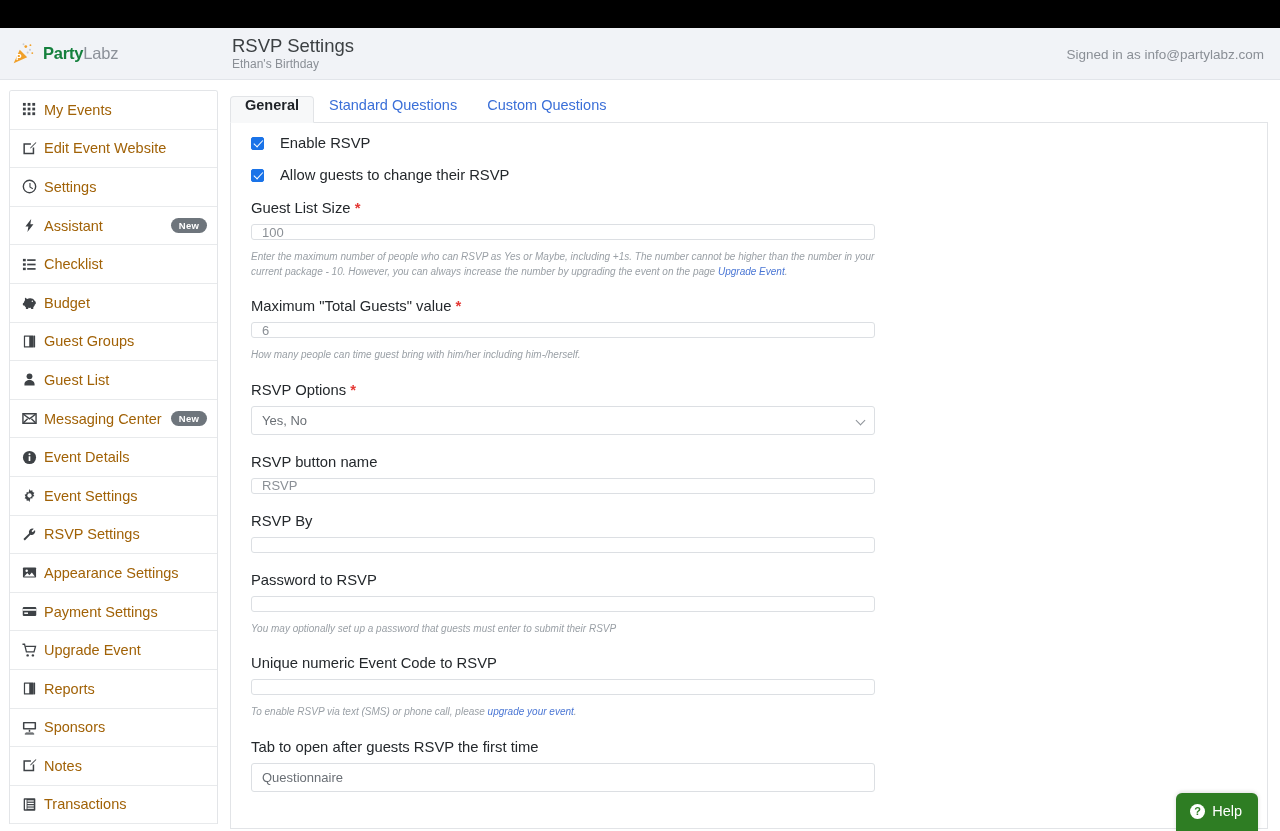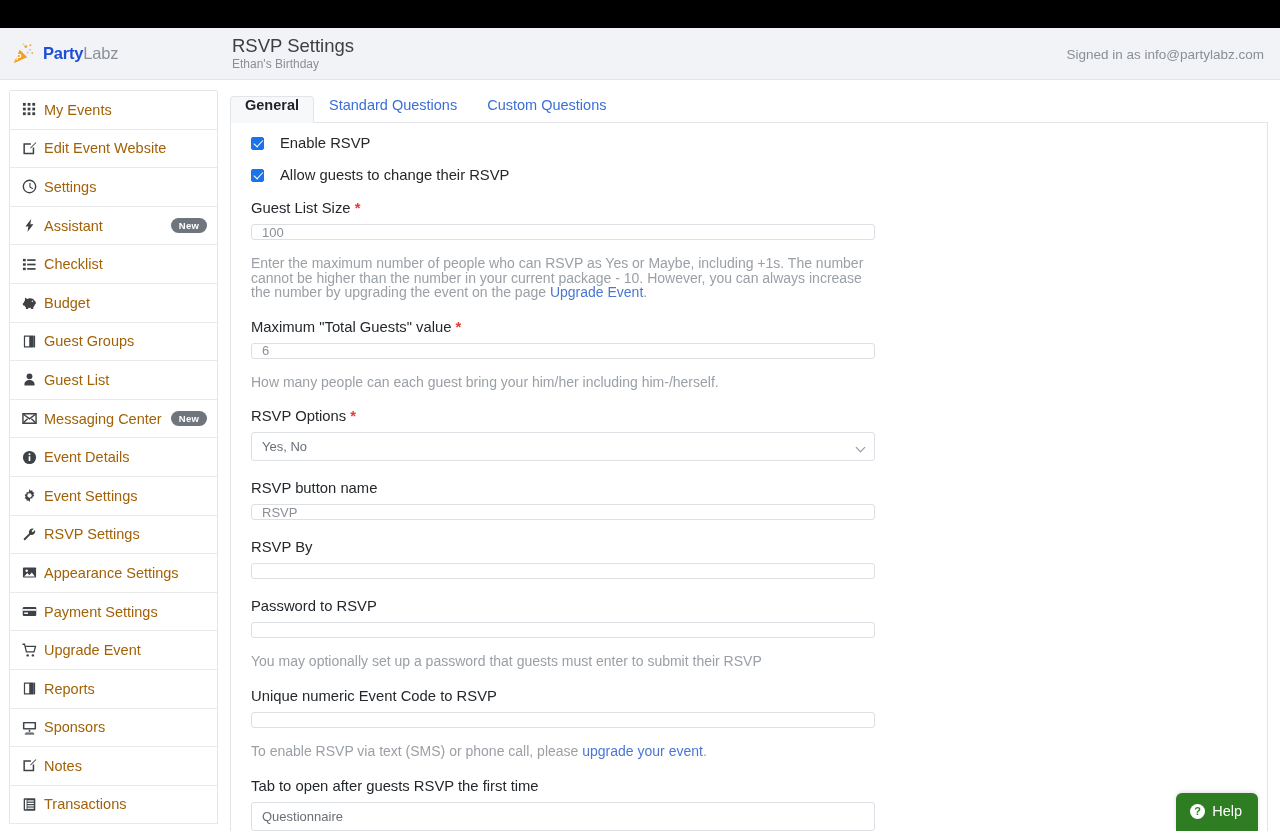--- a/index.html
+++ b/index.html
@@ -38,21 +38,21 @@
   .brand-mark {
     width: 26px; height: 26px;
     position: relative;
     flex: 0 0 auto;
   }
   .brand-text {
     font-size: 16.5px;
     letter-spacing: -0.2px;
     white-space: nowrap;
   }
-  .brand-text .b1 { color: #1d4ed8; font-weight: bold; text-align: right; }
+  .brand-text .b1 { color: #15803d; font-weight: bold; text-align: right; }
   .brand-text .b2 { color: #8c9199; font-weight: normal; }
 
   .titleblock { padding-left: 2px; }
   .title-main {
     font-size: 18.5px;
     color: #3c4043;
     line-height: 21px;
     font-weight: normal;
   }
   .title-sub {
@@ -252,25 +252,26 @@
     content: "";
     position: absolute;
     left: 0; top: 0;
     width: 6px; height: 6px;
     border: solid #8d9298;
     border-width: 0 1.4px 1.4px 0;
     transform: rotate(45deg);
   }
 
   .hint {
-    font-size: 14px;
+    font-size: 10px;
     color: #9aa0a6;
     line-height: 14.6px;
-    margin: 16px 0 0 0;
+    margin: 10px 0 0 0;
     width: 630px;
+    font-style: italic;
   }
   .hint a { color: #4a76d4; text-decoration: none; }
   .gap-md { height: 18px; }
 
   
   .helpbtn {
     position: absolute;
     right: 22px;
     bottom: 0;
     background: #2e7d23;
@@ -583,21 +584,21 @@
           </div>
 
           <div class="gap-md"></div>
 
           <div class="field">
             <div class="flabel">
               <span>Maximum "Total Guests" value</span>
               <span class="req">*</span>
             </div>
             <input class="inp" type="text" placeholder="6" style="">
-            <p class="hint">How many people can each guest bring your him/her including him-/herself.</p>
+            <p class="hint">How many people can time guest bring with him/her including him-/herself.</p>
           </div>
 
           <div class="gap-md"></div>
 
           <div class="field">
             <div class="flabel">
               <span>RSVP Options</span>
               <span class="req">*</span>
             </div>
             <div class="sel">

